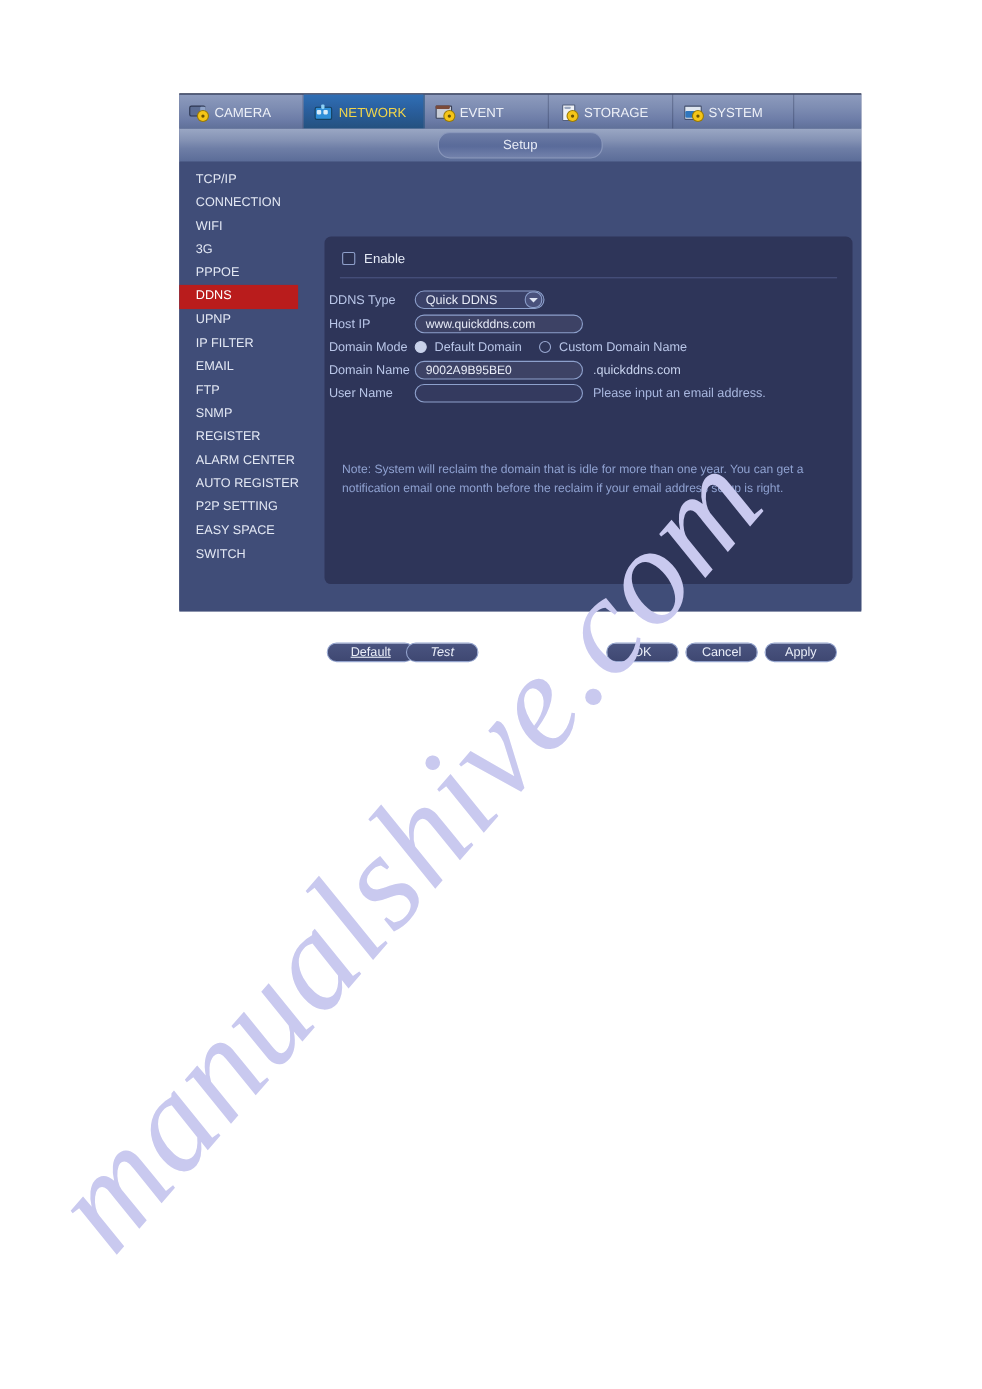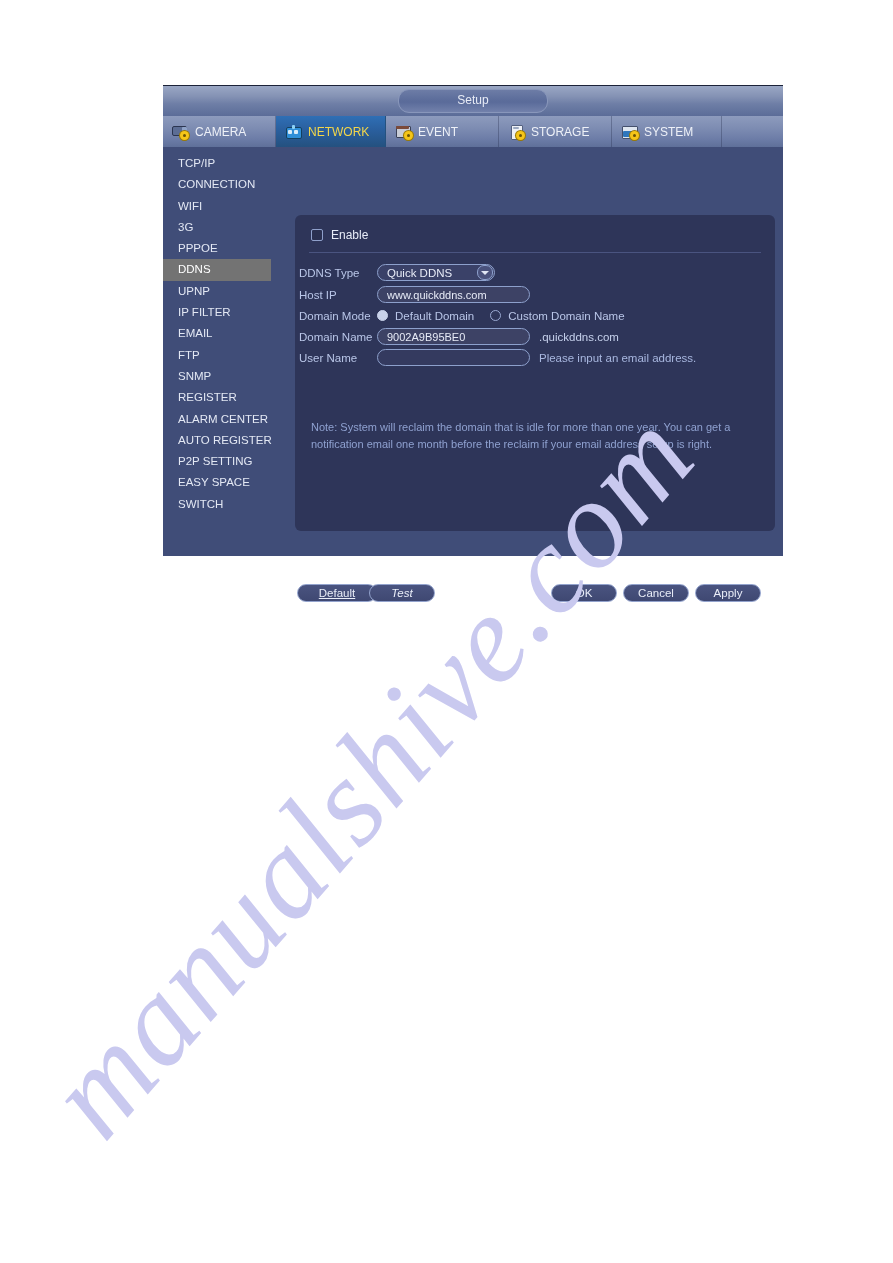--- a/index.html
+++ b/index.html
@@ -135,21 +135,21 @@
   .side-item {
     height: 21.3px;
     line-height: 21.3px;
     padding-left: 15px;
     font-size: 11.5px;
     color: #e3e8f4;
     white-space: nowrap;
     cursor: default;
   }
   .side-item.active {
-    background: #737373;
+    background: #b91c1c;
     color: #ffffff;
     width: 108px;
     box-sizing: border-box;
   }
 
   
   #content-panel {
     position: absolute;
     left: 132px;
     top: 68px;
@@ -317,24 +317,20 @@
 </style>
 </head>
 <body>
 
 <div id="watermark-layer">
   <div class="wm-text" id="wm-main">manualshive.com</div>
 </div>
 
 <div id="setup-window">
 
-  <div id="title-bar">
-    <div id="title-pill">Setup</div>
-  </div>
-
   <div id="tab-bar">
 
     <div class="tab" style="width:113px;">
       <span class="tab-icon">
         <span class="ic-body" style="left:0;top:2px;width:13px;height:8px;background:#5c6d94;border:1px solid #2b3550;border-radius:2px;"></span>
         <span class="ic-body" style="left:10px;top:3px;width:5px;height:5px;background:#8fa3c8;border-radius:1px;"></span>
         <span class="ic-gear" style="right:1px;bottom:0px;"></span>
       </span>
       <span class="tab-label">CAMERA</span>
     </div>
@@ -369,20 +365,24 @@
 
     <div class="tab" style="width:110px;">
       <span class="tab-icon">
         <span class="ic-body" style="left:1px;top:2px;width:14px;height:11px;background:#dfe6f0;border:1px solid #44506d;border-radius:1px;"></span>
         <span class="ic-body" style="left:2px;top:7px;width:12px;height:6px;background:#2f76bd;"></span>
         <span class="ic-gear" style="right:0px;bottom:0px;"></span>
       </span>
       <span class="tab-label">SYSTEM</span>
     </div>
 
+  </div>
+
+  <div id="title-bar">
+    <div id="title-pill">Setup</div>
   </div>
 
   <div id="win-body">
 
     <div id="sidebar">
       <div class="side-item"><span>TCP/IP</span></div>
       <div class="side-item"><span>CONNECTION</span></div>
       <div class="side-item"><span>WIFI</span></div>
       <div class="side-item"><span>3G</span></div>
       <div class="side-item"><span>PPPOE</span></div>

